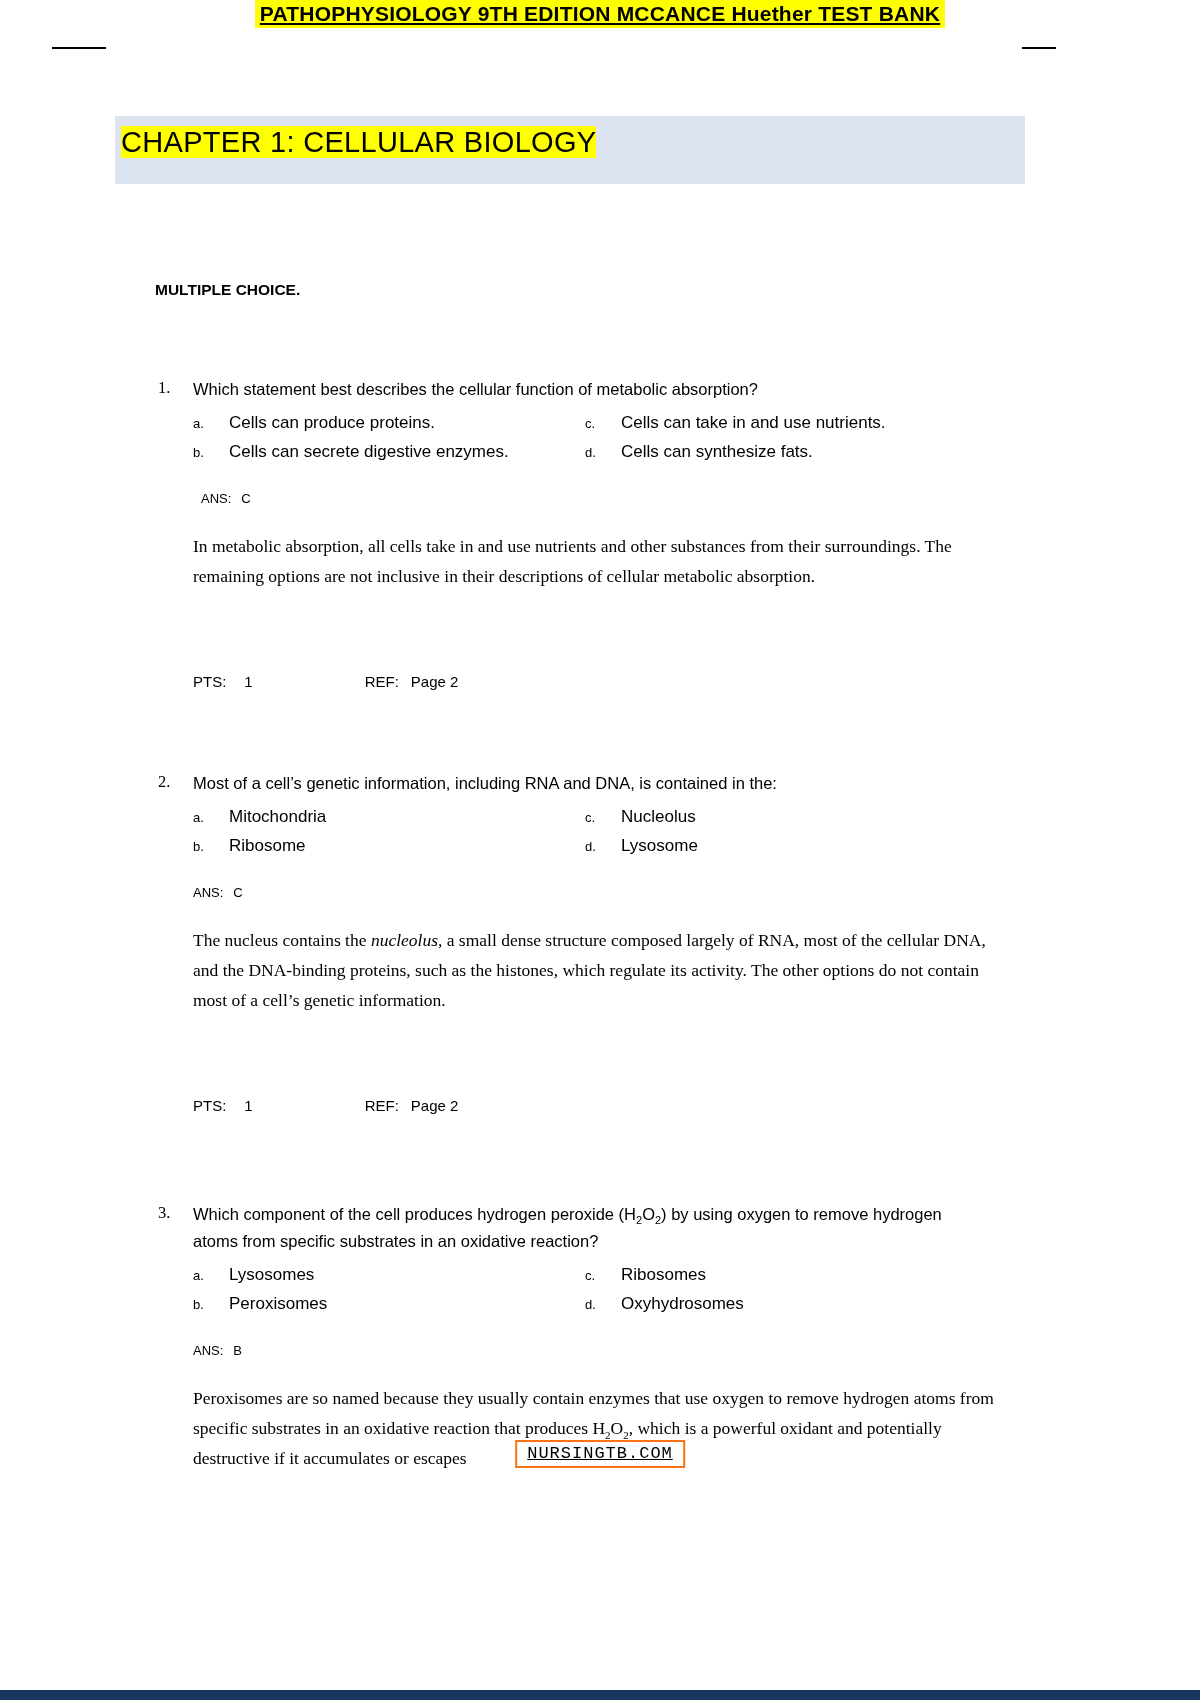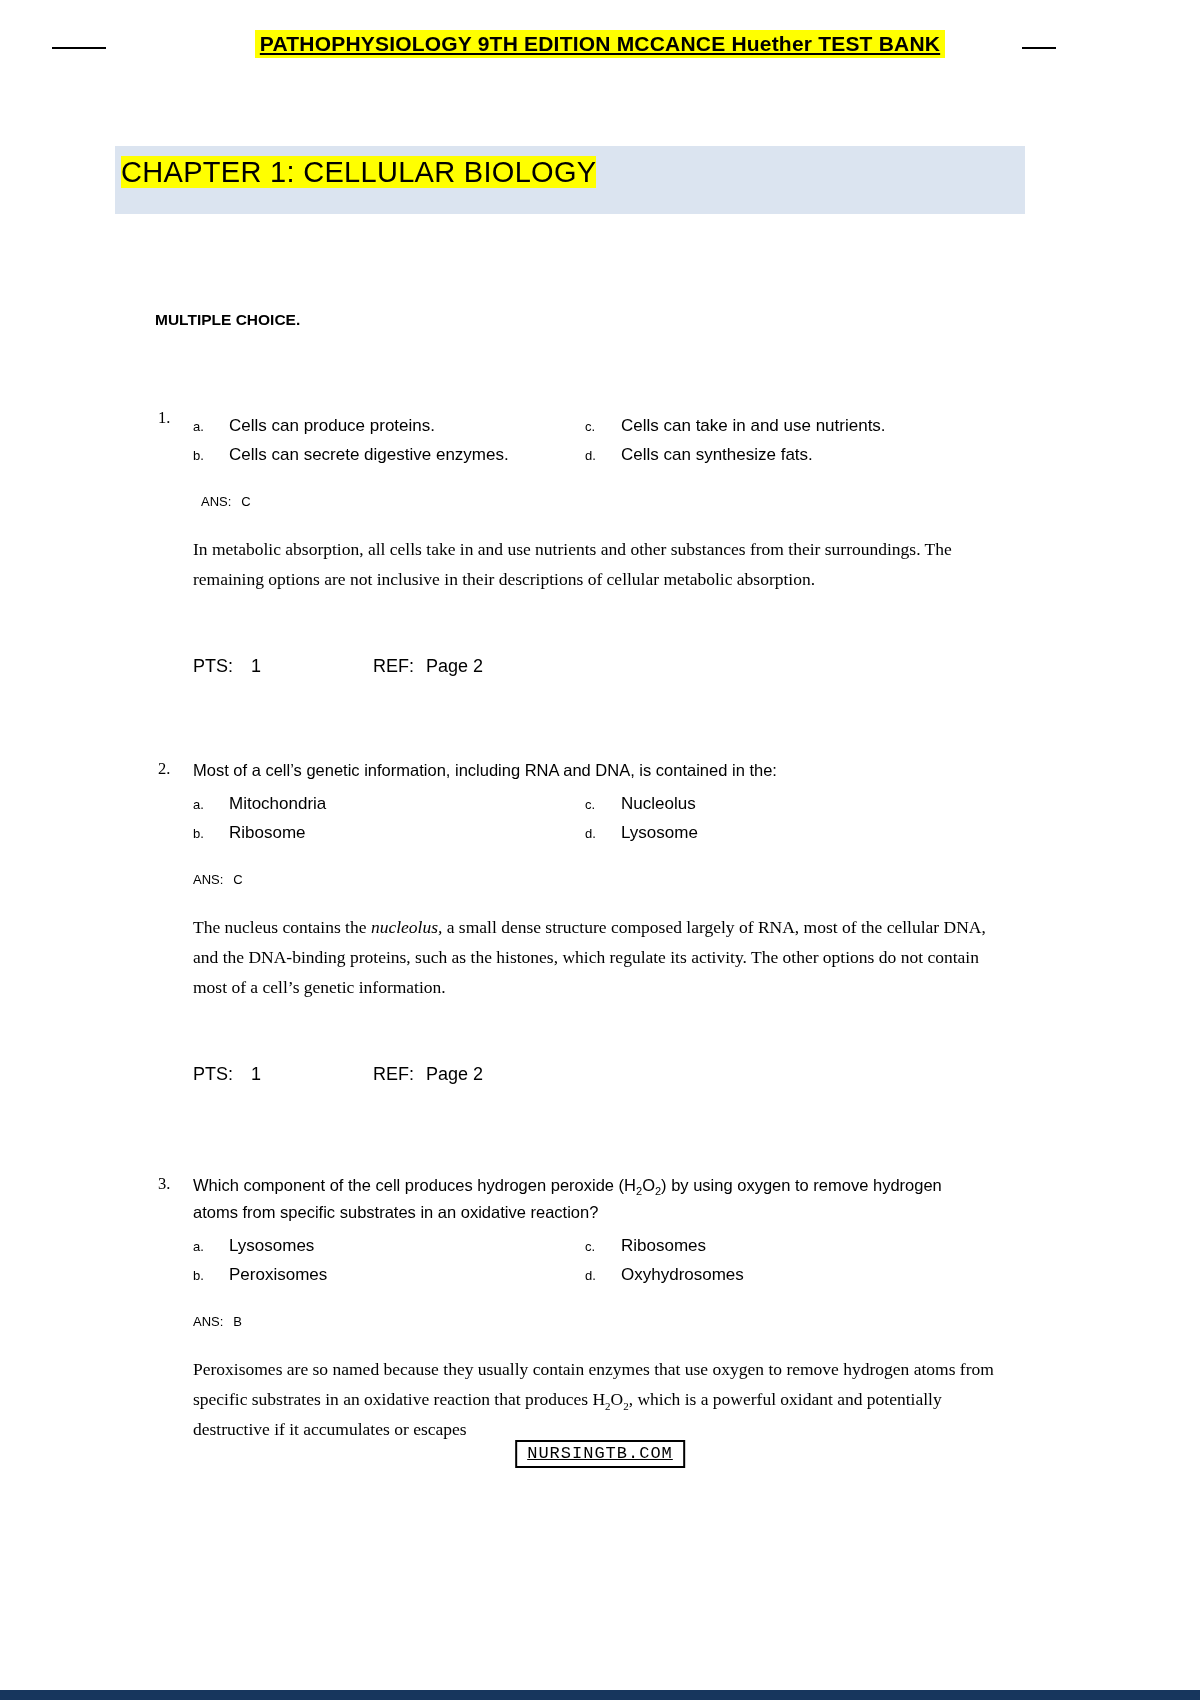--- a/index.html
+++ b/index.html
@@ -5,21 +5,21 @@
   html,body{margin:0;padding:0;background:#e9e9e9;}
   .page{
     position:relative;
     width:1200px;height:1700px;
     background:#ffffff;
     font-family:"Liberation Sans",sans-serif;
     color:#000;
     overflow:hidden;
   }
   
-  .header{text-align:center;padding-top:30px;}
+  .header{text-align:center;}
   .header-text{
     display:inline-block;
     background:#ffff00;
     font-weight:bold;
     font-size:21px;
     text-decoration:underline;
     padding:2px 5px;
     letter-spacing:0.2px;
   }
   .dash{position:absolute;border-top:2.5px solid #000;}
@@ -88,35 +88,35 @@
     font-size:17.5px;
     line-height:30px;
     max-width:812px;
   }
   .bolditalic{font-weight:normal;font-style:italic;}
   .explanation sub, .q-text sub{
     font-size:11px;
     line-height:0;
   }
   .ptsref{
-    margin-top:62px;
-    font-size:18px;
+    margin-top:82px;
+    font-size:15px;
     display:flex;
     align-items:flex-start;
   }
   .pts-value{margin-left:18px;}
   .ref-label{margin-left:112px;}
   .ref-value{margin-left:12px;}
   
   .footer-box{
     position:absolute;
     top:1440px;
     left:50%;
     transform:translateX(-50%);
-    border:2px solid #000000;
+    border:2px solid #f97316;
     padding:2px 10px 3px 10px;
     font-family:"Liberation Mono",monospace;
     font-size:17px;
     letter-spacing:1px;
     text-decoration:underline;
   }
   .bottom-bar{
     position:absolute;
     left:0;bottom:0;
     width:100%;height:10px;
@@ -139,20 +139,21 @@
     <span class="chapter-text">CHAPTER 1: CELLULAR BIOLOGY</span>
   </div>
 
   <div class="mc-heading">MULTIPLE CHOICE.</div>
 
   <div class="questions">
 
     <div class="question q1">
       <span class="q-num">1.</span>
       <div class="q-body">
+        <div class="q-text">Which statement best describes the cellular function of metabolic absorption?</div>
         <div class="options">
           <div class="option">
             <span class="opt-letter">a.</span>
             <span class="opt-text">Cells can produce proteins.</span>
           </div>
           <div class="option">
             <span class="opt-letter">c.</span>
             <span class="opt-text">Cells can take in and use nutrients.</span>
           </div>
           <div class="option">

